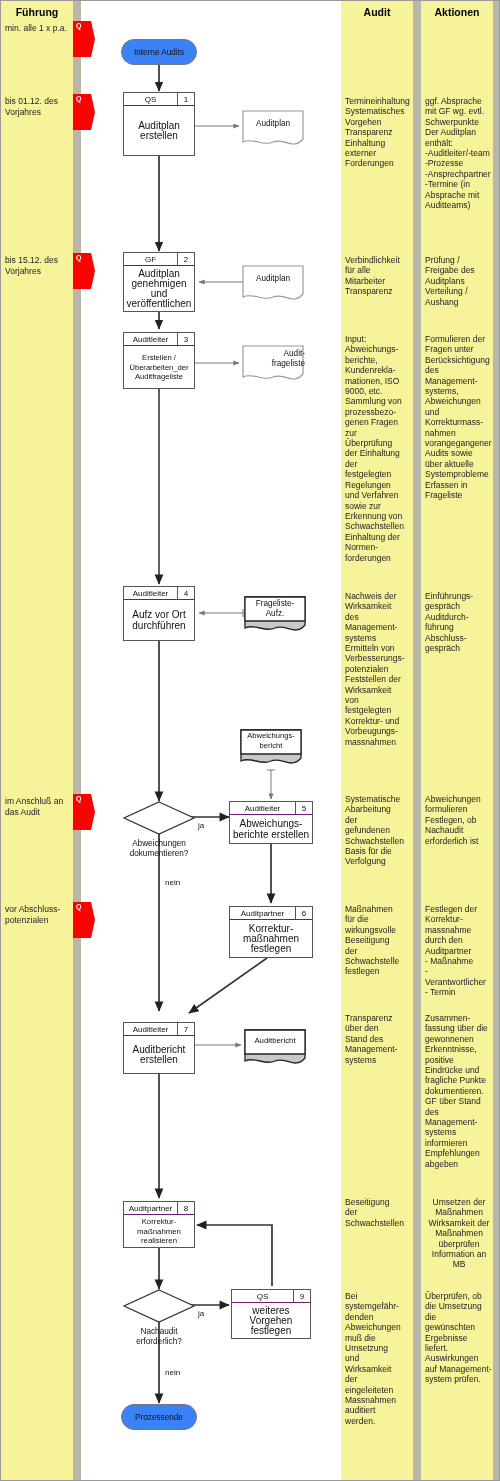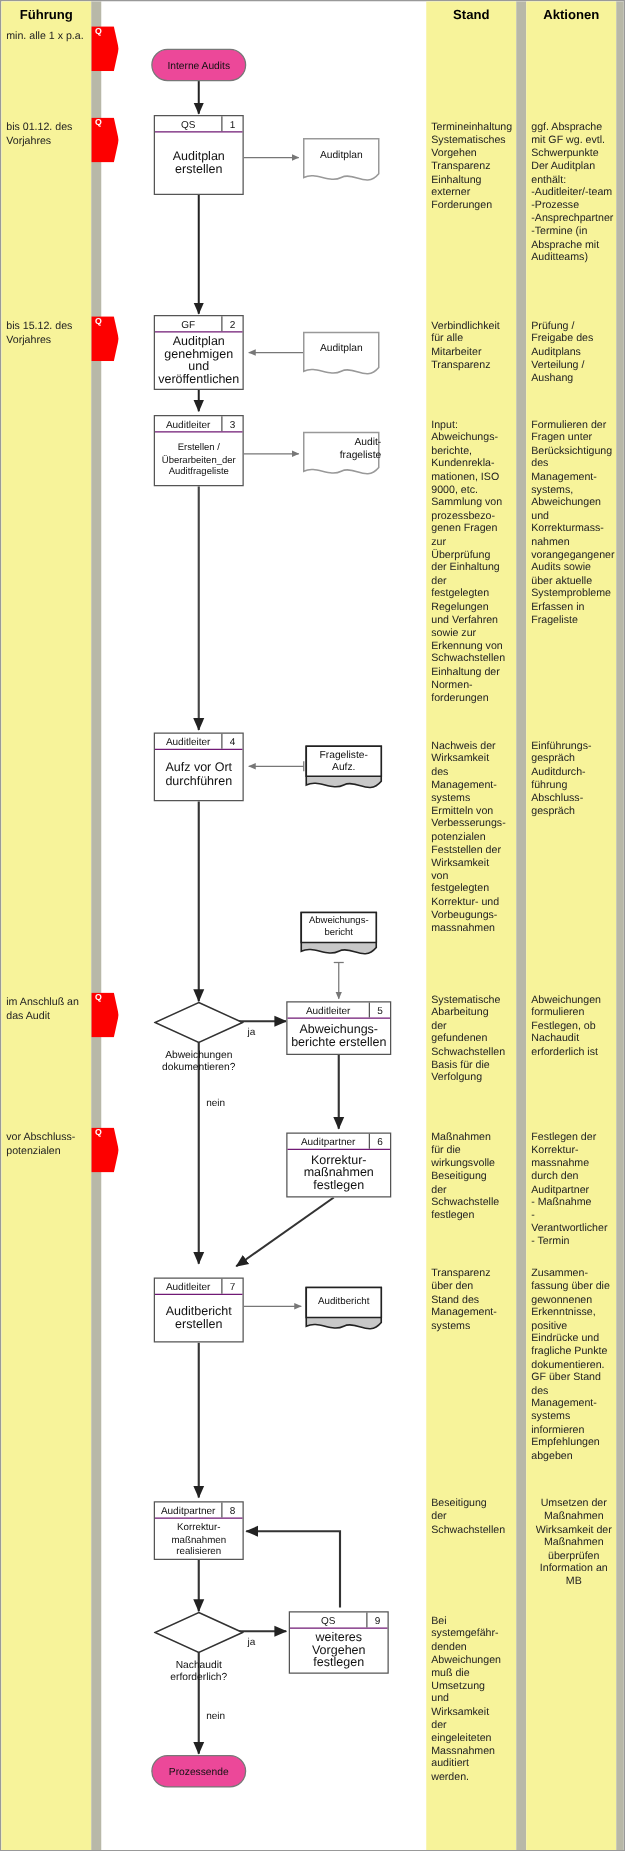--- a/index.html
+++ b/index.html
@@ -23,21 +23,21 @@
   
   .proc{position:absolute;background:#ffffff;border:1px solid #555;box-sizing:border-box;}
   .proc .hdr{height:13px;border-bottom:1px solid #701a75;display:flex;box-sizing:border-box;}
   .proc .hdr .role{flex:1;display:flex;align-items:center;justify-content:center;
         font-size:8px;color:#111;}
   .proc .hdr .num{width:16px;border-left:1px solid #555;display:flex;align-items:center;
         justify-content:center;font-size:8px;color:#111;}
   .proc .body{display:flex;align-items:center;justify-content:center;text-align:center;
         font-size:10px;line-height:10.2px;color:#111;padding:1px 2px;box-sizing:border-box;}
 
-  .term{position:absolute;border:1px solid #777;border-radius:16px;background:#ec4899;
+  .term{position:absolute;border:1px solid #777;border-radius:16px;background:#3b82f6;
         display:flex;align-items:center;justify-content:center;font-size:8.2px;color:#111;
         box-sizing:border-box;}
 
   .dec{position:absolute;}
   .dec svg{display:block;}
   .dec-label{position:absolute;text-align:center;font-size:8.2px;line-height:10px;color:#111;}
 
   .doc{position:absolute;}
   .doc svg{display:block;}
   .doc .dlabel{position:absolute;left:0;right:0;text-align:center;font-size:8.2px;
@@ -55,21 +55,21 @@
   <div class="lane" style="left:0px;width:72px;height:1479px;"></div>
   <div class="lane-divider" style="left:72px;width:8px;height:1479px;"></div>
 
   <div class="lane" style="left:340px;width:72px;height:1479px;"></div>
   <div class="lane-divider" style="left:412px;width:8px;height:1479px;"></div>
 
   <div class="lane" style="left:420px;width:72px;height:1479px;"></div>
   <div class="lane-divider" style="left:492px;width:7px;height:1479px;"></div>
 
   <div class="lane-head" style="left:0px;top:5px;width:72px;">Führung</div>
-  <div class="lane-head" style="left:340px;top:5px;width:72px;">Stand</div>
+  <div class="lane-head" style="left:340px;top:5px;width:72px;">Audit</div>
   <div class="lane-head" style="left:420px;top:5px;width:72px;">Aktionen</div>
 
   <div class="lane-note" style="left:4px;top:22px;width:66px;white-space:pre-line;">min. alle 1 x p.a.</div>
   <div class="lane-note" style="left:4px;top:95px;width:66px;white-space:pre-line;">bis 01.12. des
 Vorjahres</div>
   <div class="lane-note" style="left:4px;top:254px;width:66px;white-space:pre-line;">bis 15.12. des
 Vorjahres</div>
   <div class="lane-note" style="left:4px;top:795px;width:66px;white-space:pre-line;">im Anschluß an
 das Audit</div>
   <div class="lane-note" style="left:4px;top:903px;width:66px;white-space:pre-line;">vor Abschluss-
@@ -242,20 +242,29 @@
 informieren
 Empfehlungen
 abgeben</div>
   <div class="col-text" style="left:424px;top:1196px;width:68px;white-space:pre-line;text-align:center;">Umsetzen der
 Maßnahmen
 Wirksamkeit der
 Maßnahmen
 überprüfen
 Information an
 MB</div>
+  <div class="col-text" style="left:424px;top:1290px;width:68px;white-space:pre-line;">Überprüfen, ob
+die Umsetzung
+die
+gewünschten
+Ergebnisse
+liefert.
+Auswirkungen
+auf Management-
+system prüfen.</div>
 
   <svg class="wires" viewBox="0 0 500 1481">
     <defs>
       <marker id="ah" markerWidth="7" markerHeight="7" refX="5.6" refY="3" orient="auto">
         <path d="M0,0.4 L6,3 L0,5.6 z" fill="#222"></path>
       </marker>
       <marker id="ahl" markerWidth="7" markerHeight="7" refX="5.6" refY="3" orient="auto">
         <path d="M0,0.4 L6,3 L0,5.6 z" fill="#777"></path>
       </marker>
     </defs>

